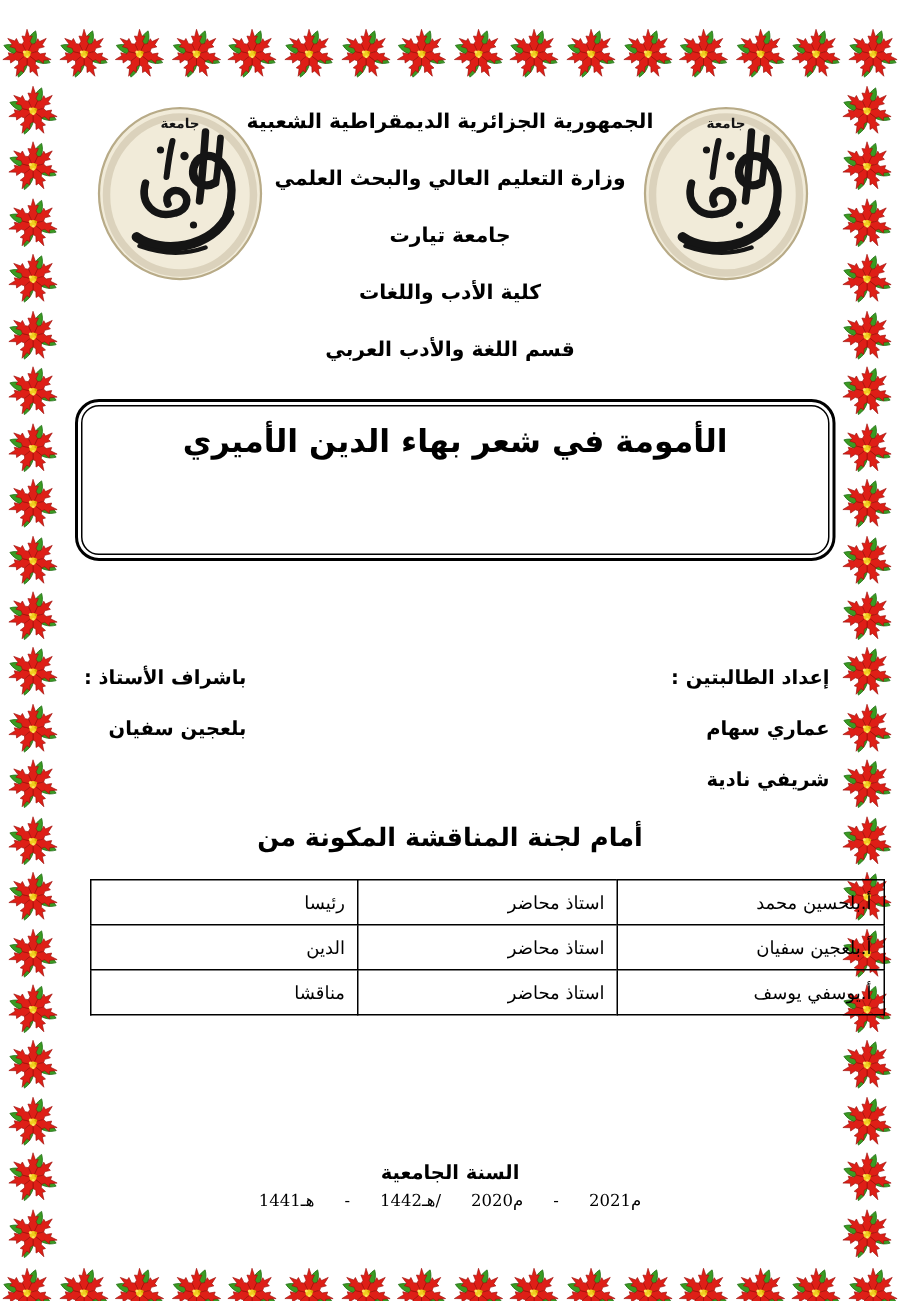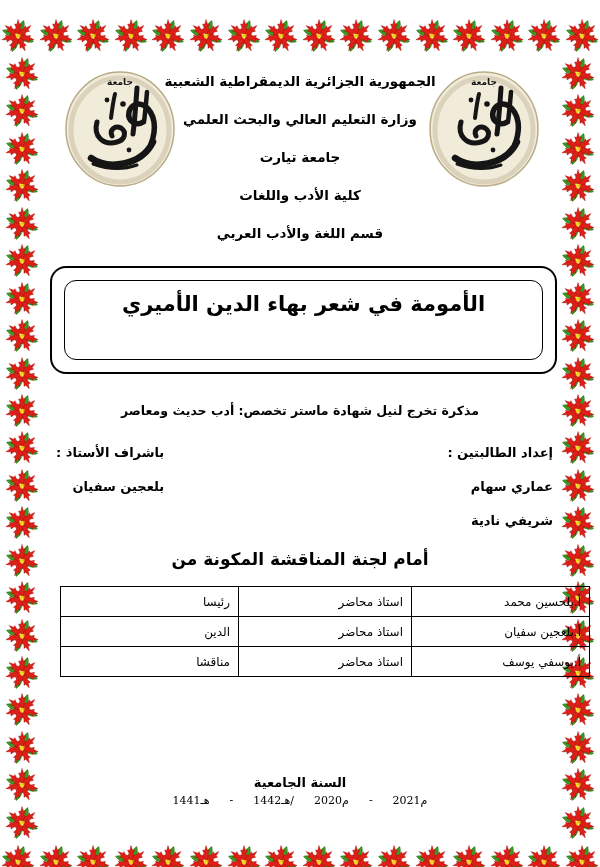--- a/index.html
+++ b/index.html
@@ -19,21 +19,21 @@
   .seal{position:absolute;top:54px;width:114px;height:118px;}
   .seal-a{left:63px;}
   .seal-b{left:427px;}
   
   .header{position:absolute;top:46px;left:60px;right:60px;text-align:center;font-weight:bold;font-size:13.5px;}
   .header .h-line{line-height:38px;}
   .header .h-line-last{line-height:20px;margin-top:-5px;font-size:13px;}
   
   .title-box{
     position:absolute;top:250px;left:50px;width:507px;height:108px;
-    border:2.5px solid #000;border-radius:16px;padding:12px;box-sizing:border-box;
+    border:2.5px solid #000;border-radius:16px;padding:2px;box-sizing:border-box;
     background:#fff;
   }
   .title-box-inner{
     width:100%;height:100%;box-sizing:border-box;border:1px solid #000;border-radius:12px;
     text-align:center;padding-top:11px;
   }
   .thesis-title{font-size:21px;font-weight:bold;letter-spacing:0.5px;}
   
   .memo{position:absolute;top:384px;left:60px;right:60px;text-align:center;font-weight:bold;font-size:12.5px;line-height:22px;}
   
@@ -364,21 +364,20 @@
     <div class="h-line">كلية الأدب واللغات</div>
     <div class="h-line">قسم اللغة والأدب العربي</div>
   </div>
 
   <div class="title-box">
     <div class="title-box-inner">
       <div class="thesis-title">الأمومة في شعر بهاء الدين الأميري</div>
     </div>
   </div>
 
-  <div class="memo">مذكرة تخرج لنيل شهادة ماستر تخصص: أدب حديث ومعاصر</div>
 
   <div class="prep-row">
     <div class="prep-col students">
       <div class="label">إعداد الطالبتين :</div>
       <div class="student">عماري سهام</div>
       <div class="student">شريفي نادية</div>
     </div>
     <div class="prep-col supervisor">
       <div class="label">باشراف الأستاذ :</div>
       <div class="sup-name">بلعجين سفيان</div>

